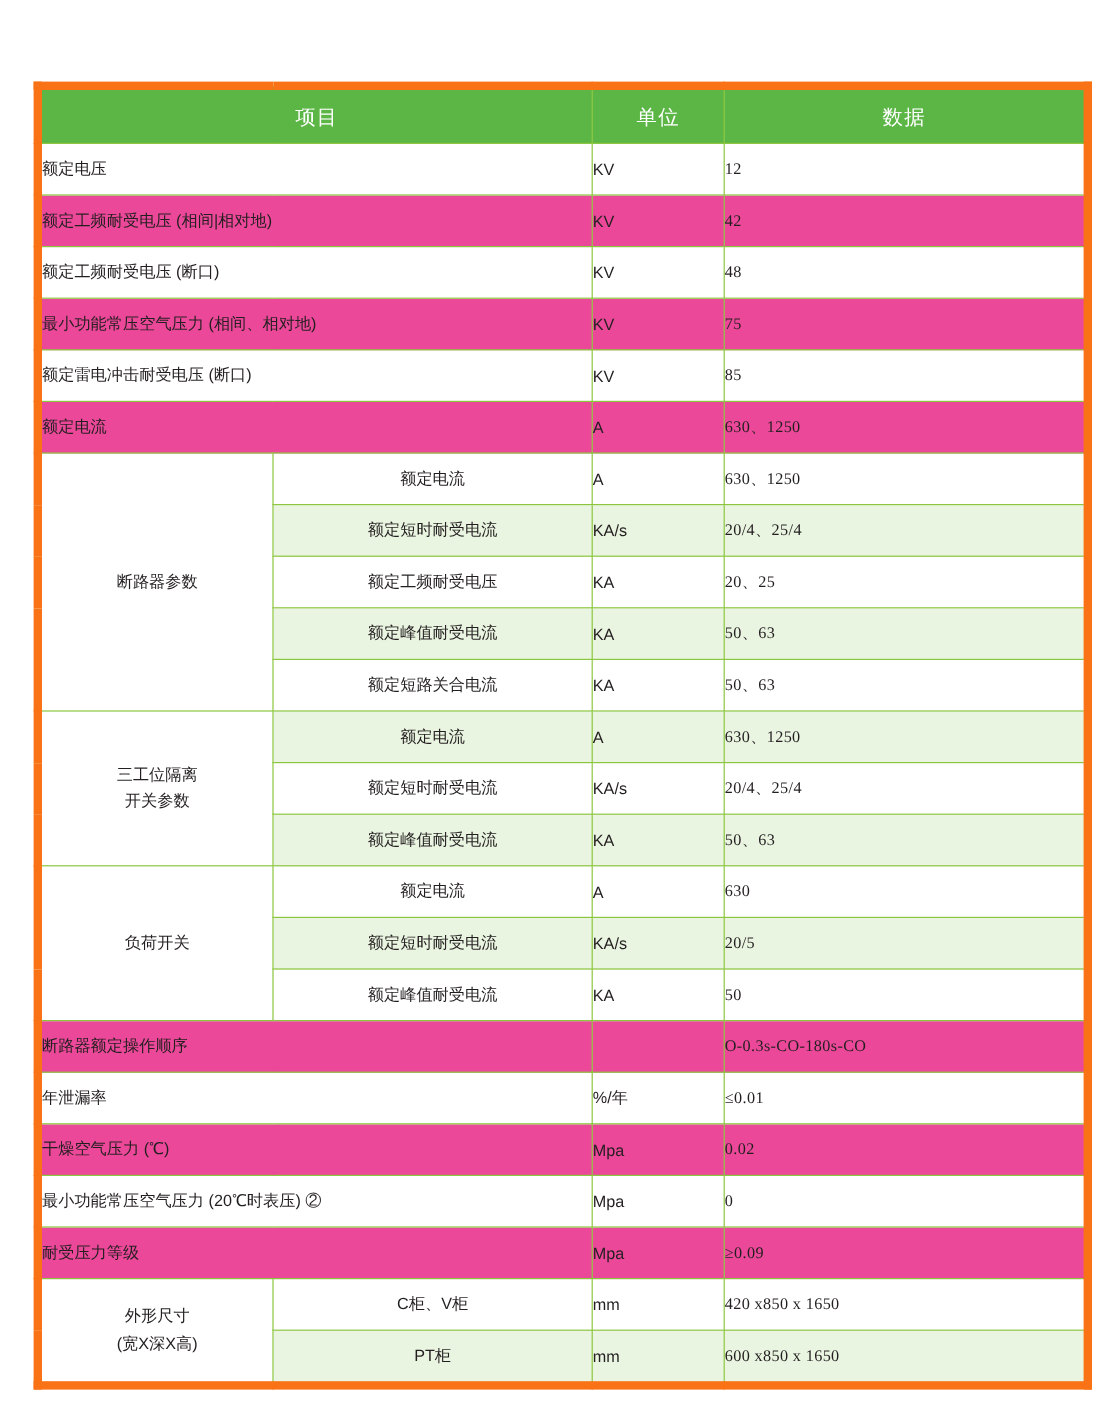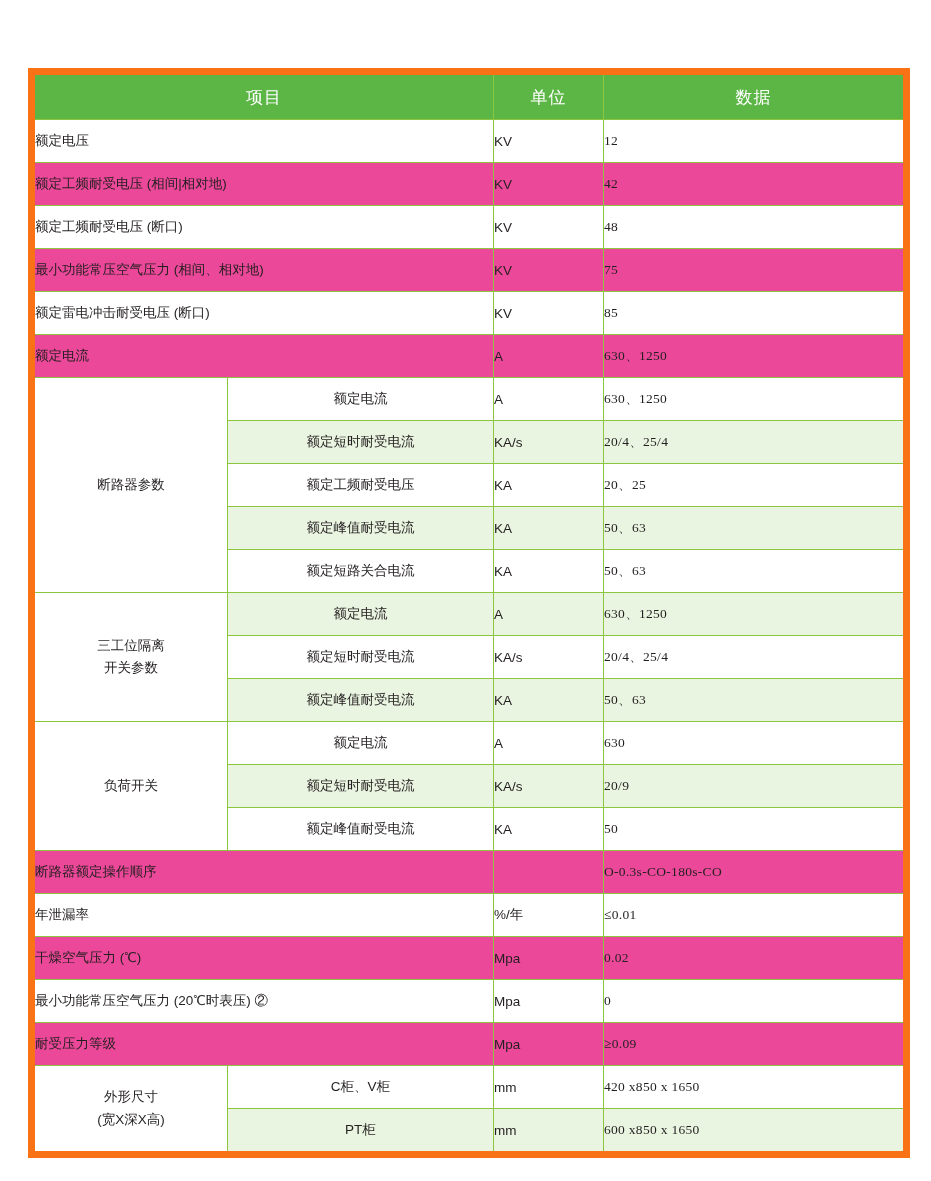--- a/index.html
+++ b/index.html
@@ -190,21 +190,21 @@
         <td class="c-group white" rowspan="3">
           <span class="grp-label">负荷开关</span>
         </td>
         <td class="c-sub white">额定电流</td>
         <td class="c-unit white">A</td>
         <td class="c-data white">630</td>
       </tr>
       <tr>
         <td class="c-sub tint">额定短时耐受电流</td>
         <td class="c-unit tint">KA/s</td>
-        <td class="c-data tint">20/9</td>
+        <td class="c-data tint">20/5</td>
       </tr>
       <tr>
         <td class="c-sub white">额定峰值耐受电流</td>
         <td class="c-unit white">KA</td>
         <td class="c-data white">50</td>
       </tr>
 
       <tr class="row-tint">
         <td class="c-item" colspan="2">断路器额定操作顺序</td>
         <td class="c-unit"></td>

